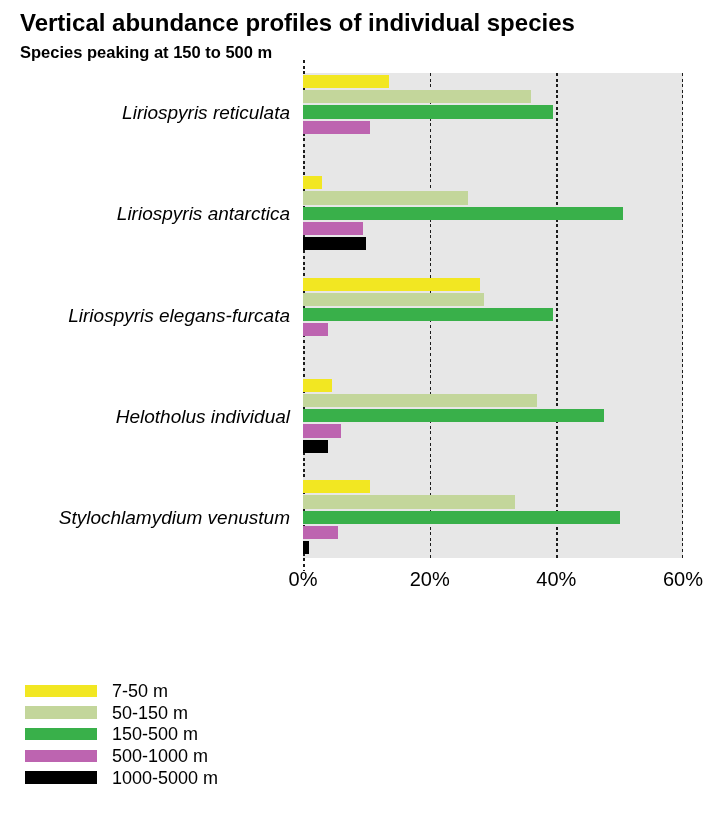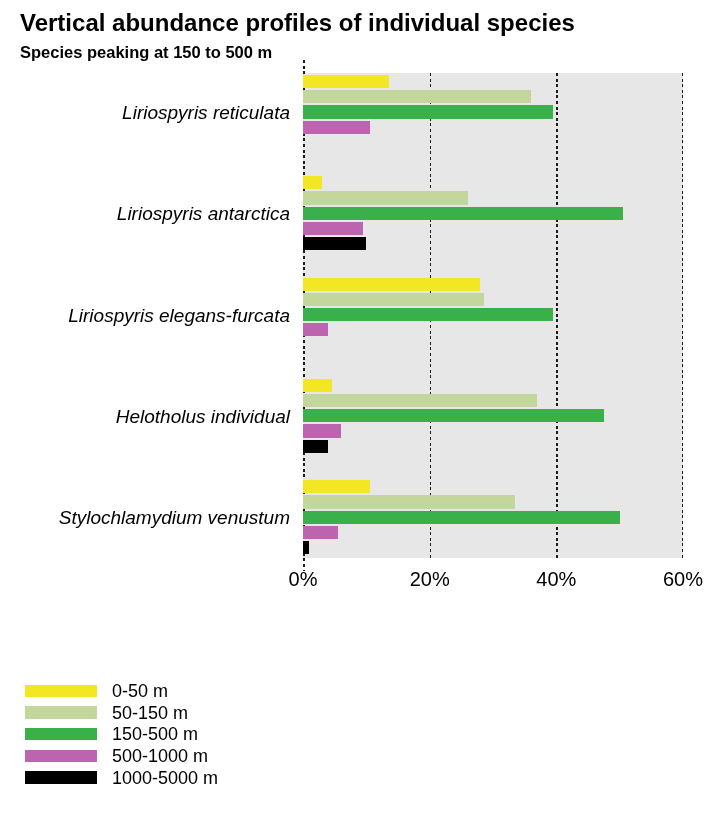--- a/index.html
+++ b/index.html
@@ -157,21 +157,21 @@
       <div class="x-tick-label" style="left: 556.333px;">40%</div>
       <div class="x-tick-label" style="left: 683px;">60%</div>
     </div>
 
   <div class="caption">
   </div>
 
   <div id="legend">
       <div class="legend-item" style="top: 684.5px;">
         <span class="legend-swatch" style="background: rgb(242, 231, 34);"></span>
-        <span class="legend-label">0-50 m</span>
+        <span class="legend-label">7-50 m</span>
       </div>
       <div class="legend-item" style="top: 706.2px;">
         <span class="legend-swatch" style="background: rgb(195, 214, 155);"></span>
         <span class="legend-label">50-150 m</span>
       </div>
       <div class="legend-item" style="top: 727.9px;">
         <span class="legend-swatch" style="background: rgb(57, 176, 74);"></span>
         <span class="legend-label">150-500 m</span>
       </div>
       <div class="legend-item" style="top: 749.6px;">

